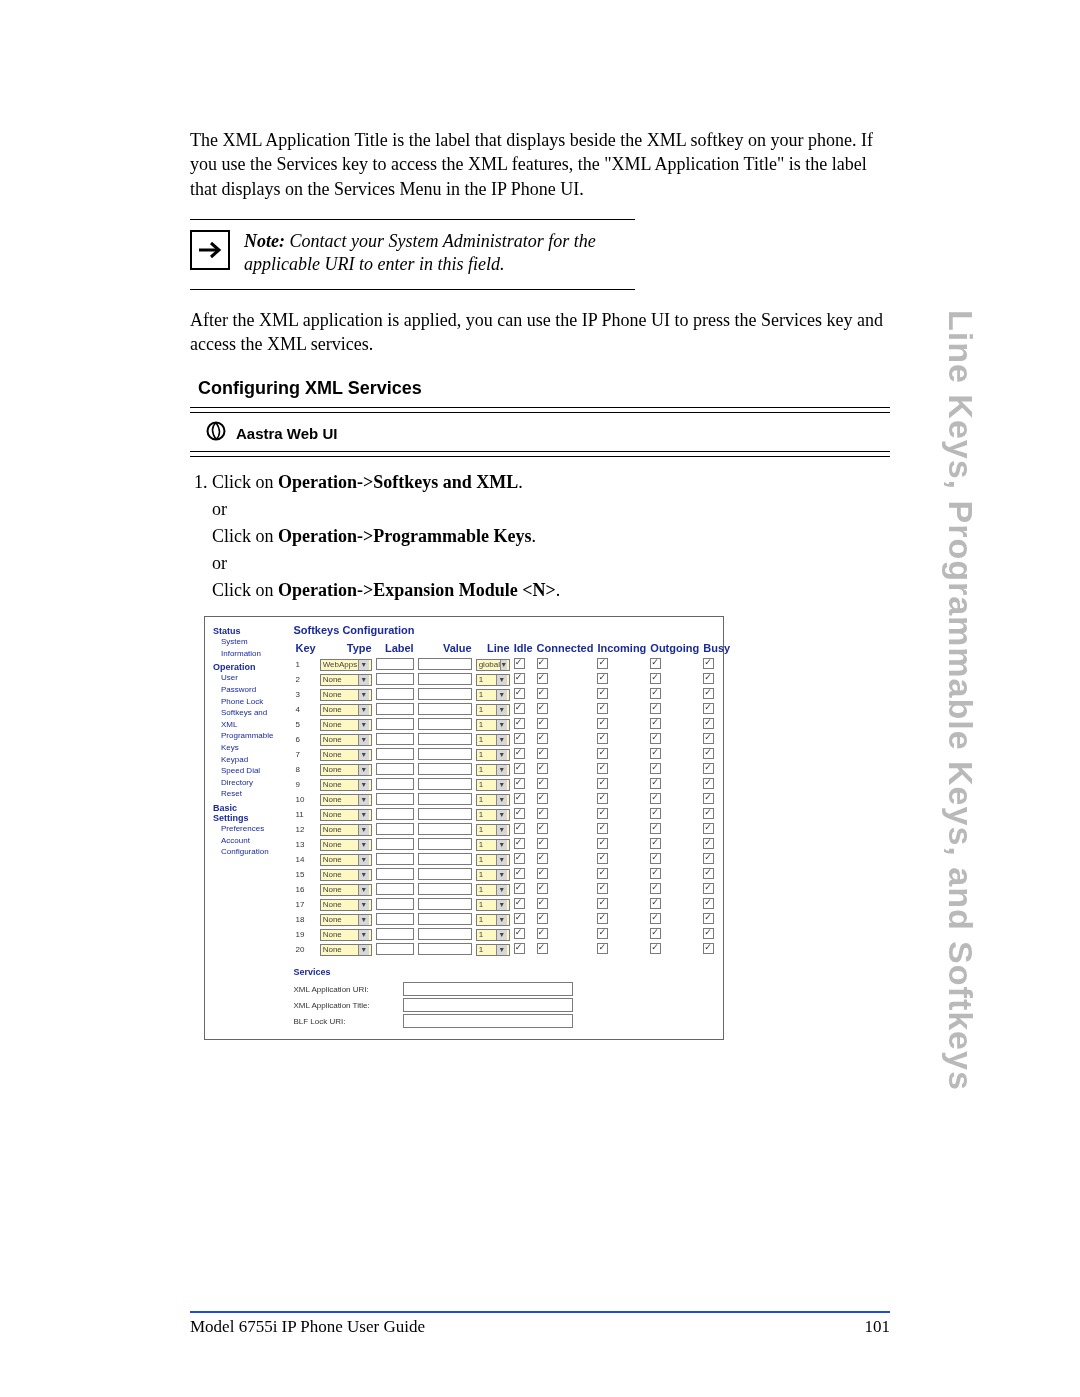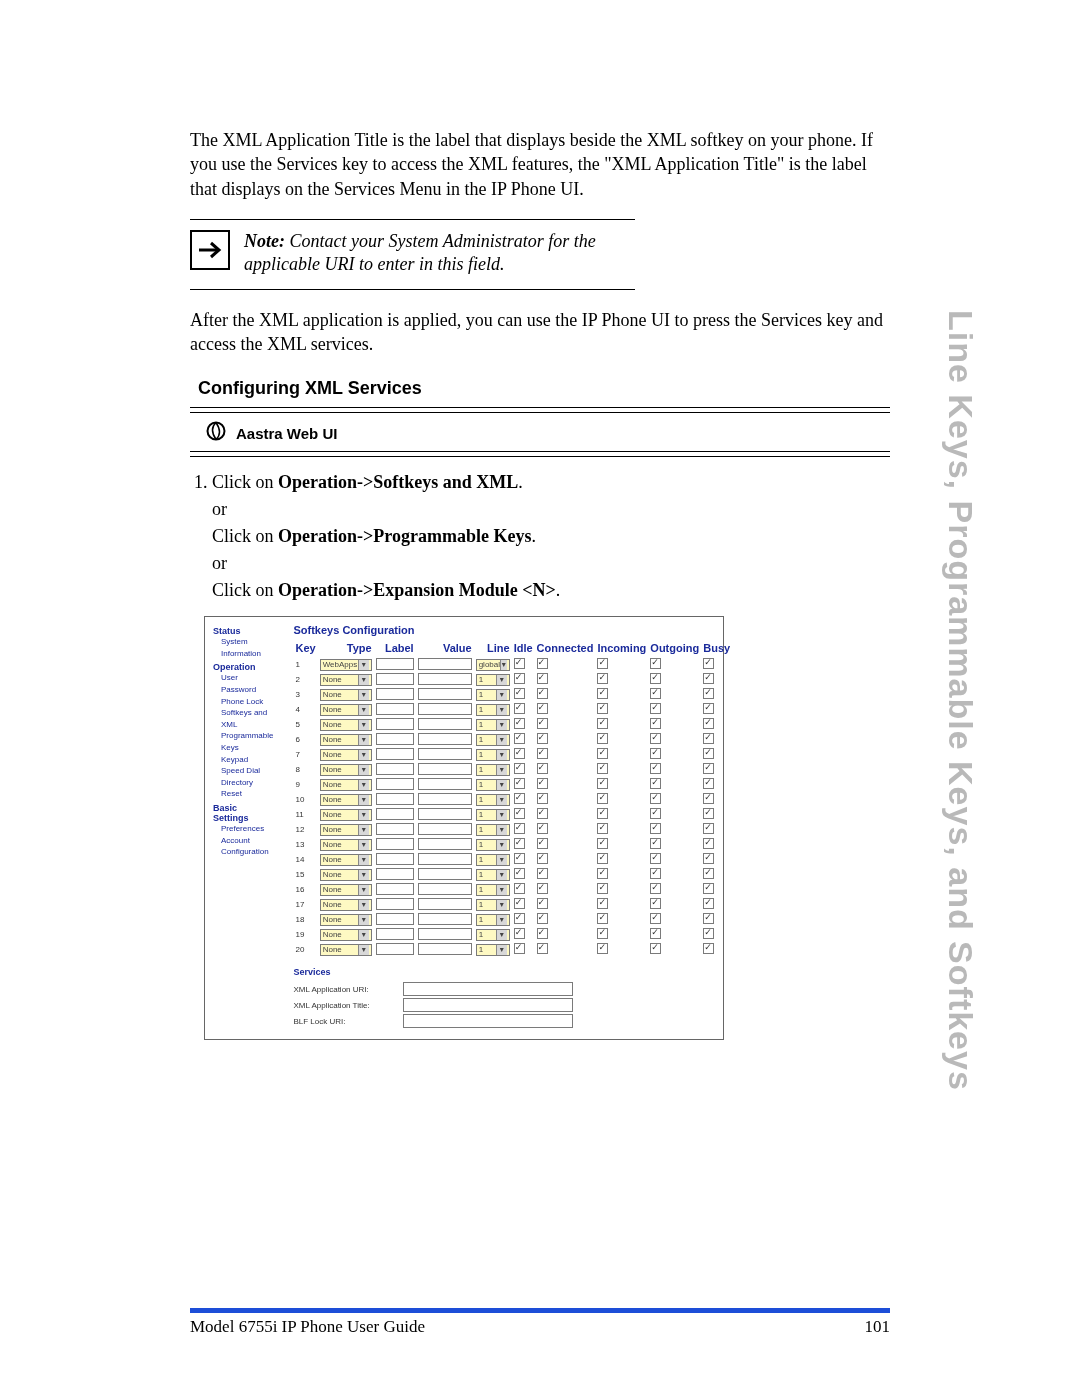--- a/index.html
+++ b/index.html
@@ -200,21 +200,21 @@
     align-items: center;
     font-size: 8px;
     height: 16px;
   }
   .ss-services .row .lbl { width: 110px; }
   .footer {
     position: absolute;
     left: 190px;
     right: 190px;
     bottom: 60px;
-    border-top: 5px solid #1d4ed8;
+    border-top: 2px solid #1d4ed8;
     display: flex;
     justify-content: space-between;
     padding-top: 4px;
     font-size: 17px;
   }
 </style>
 </head>
 <body>
 
 <div class="page">

